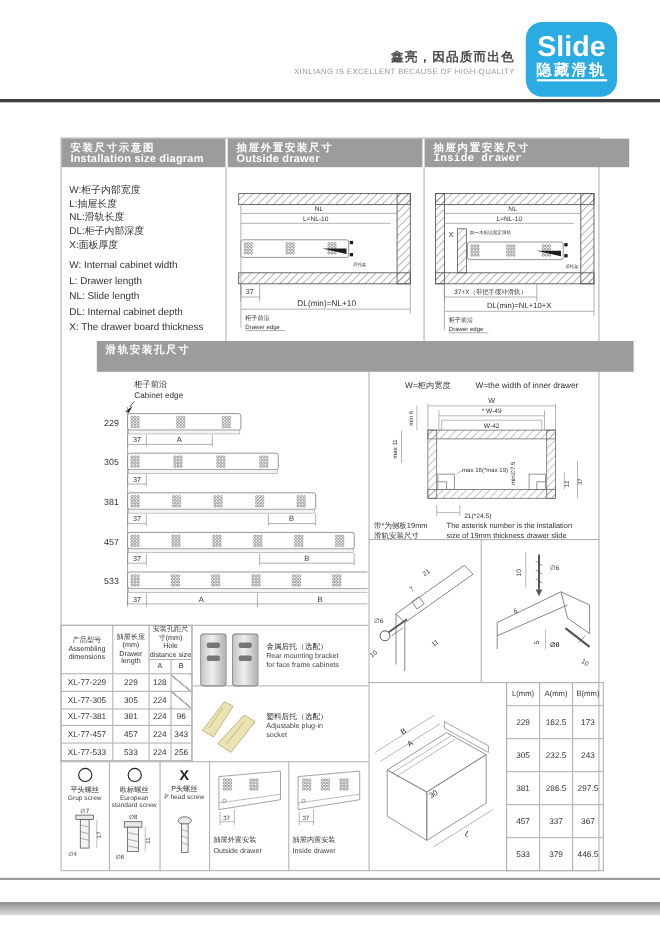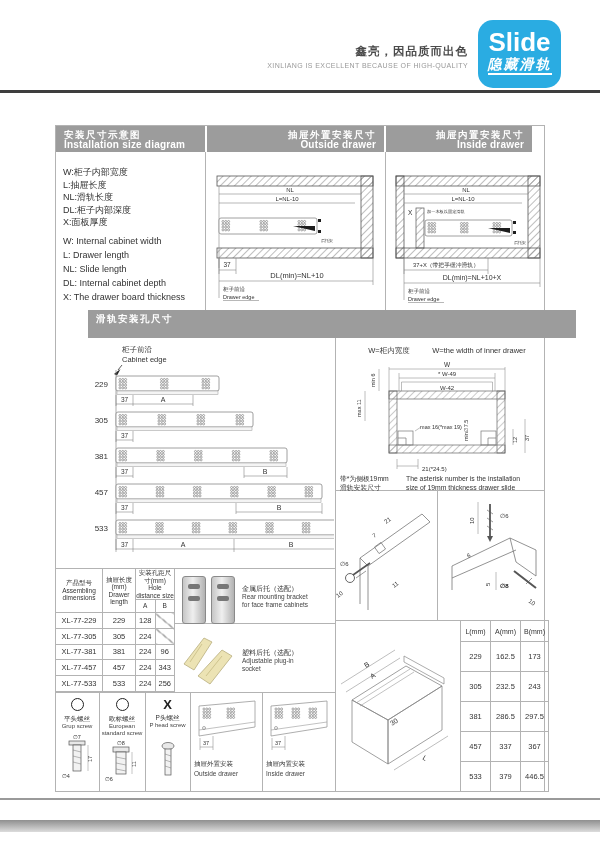--- a/index.html
+++ b/index.html
@@ -2,21 +2,21 @@
 <html><head>
 <meta charset="utf-8">
 <style>
   html,body{margin:0;padding:0;background:#fff;}
   #page{position:relative;width:600px;height:841px;background:#fff;overflow:hidden;
         font-family:"Liberation Sans",sans-serif;color:#333;}
   .abs{position:absolute;}
   .band{background:#9c9c9c;color:#fff;padding:3px 8px;box-sizing:border-box;}
   .band .cn{font-size:9.5px;font-weight:bold;letter-spacing:1.5px;line-height:11px;}
   .band .en{font-size:10px;font-weight:bold;line-height:10px;letter-spacing:.2px;}
-  .band.center{text-align:right;}
+  .band.center{text-align:left;}
   .hline{background:#b3b3b3;height:1px;}
   .vline{background:#b3b3b3;width:1px;}
   .deftext{font-size:9px;line-height:12.5px;color:#333;}
   .deftext.en{line-height:14px;}
   svg text{fill:#333;}
   table{border-collapse:collapse;table-layout:fixed;}
   td,th{border:1px solid #b3b3b3;text-align:center;padding:0;font-weight:normal;}
   .ptable{font-size:7px;}
   .ptable td{font-size:7.5px;}
   .ptable th{font-size:6.5px;line-height:7.5px;}
@@ -37,35 +37,35 @@
 </head>
 <body>
 
 <div id="page">
 
   <div class="abs" style="right:132px;top:44px;text-align:right;font-size:11.5px;font-weight:bold;color:#4a4a4a;letter-spacing:1px;">鑫亮，因品质而出色</div>
   <div class="abs" style="right:132px;top:62px;text-align:right;font-size:7px;color:#999;letter-spacing:.4px;">XINLIANG IS EXCELLENT BECAUSE OF HIGH-QUALITY</div>
 
   <div class="abs" style="left:478px;top:20px;width:83px;height:68px;background:#2aace2;text-align:center;border-radius:15px;">
     <div style="font-size:26px;font-weight:bold;color:#fff;margin-top:9px;line-height:26px;">Slide</div>
-    <div style="display:inline-block;font-size:14px;font-weight:bold;color:#fff;letter-spacing:2px;border-bottom:2px solid #fff;padding-bottom:1px;line-height:16px;font-style:italic;">隐藏滑轨</div>
+    <div style="display:inline-block;font-size:14px;font-weight:bold;color:#fff;letter-spacing:2px;border-bottom:2px solid #fff;padding-bottom:1px;line-height:16px;">隐藏滑轨</div>
   </div>
   <div class="abs" style="left:0;top:90px;width:600px;height:3px;background:#3e3e3e;"></div>
 
   <div class="abs" style="left:55px;top:125px;width:490px;height:667px;border:1px solid #b3b3b3;box-sizing:border-box;"></div>
 
   <div class="abs band" style="left:56px;top:126px;width:149px;height:26px;">
     <div class="cn">安装尺寸示意图</div>
     <div class="en">Installation size diagram</div>
   </div>
   <div class="abs band center" style="left:207px;top:126px;width:177px;height:26px;">
     <div class="cn">抽屉外置安装尺寸</div>
     <div class="en">Outside drawer</div>
   </div>
-  <div class="abs band center" style="left:386px;top:126px;width:146px;height:26px;">
+  <div class="abs band center" style="left:386px;top:126px;width:186px;height:26px;font-family:Liberation Mono, monospace;">
     <div class="cn">抽屉内置安装尺寸</div>
     <div class="en">Inside drawer</div>
   </div>
 
   <div class="abs vline" style="left:205px;top:152px;height:158px;"></div>
   <div class="abs vline" style="left:385px;top:152px;height:158px;"></div>
 
   <div class="abs" style="left:63px;top:166px;width:140px;">
     <div class="deftext">W:柜子内部宽度</div>
     <div class="deftext">L:抽屉长度</div>

